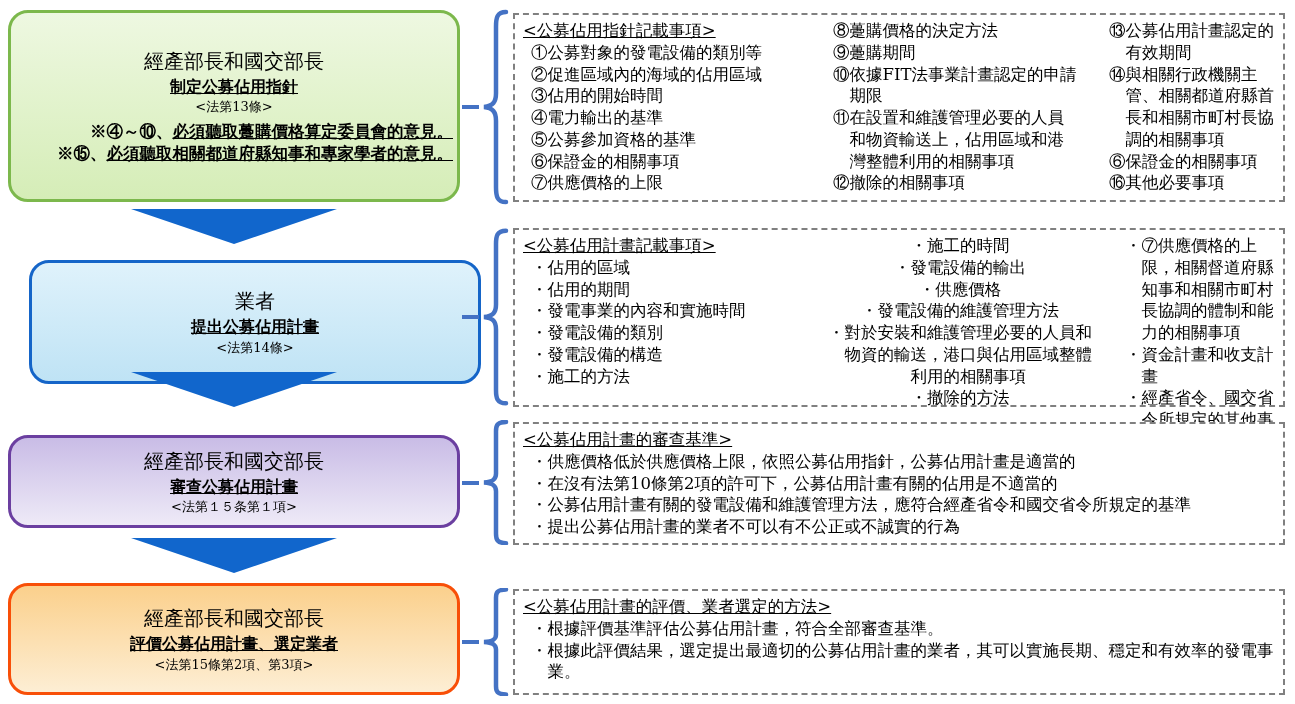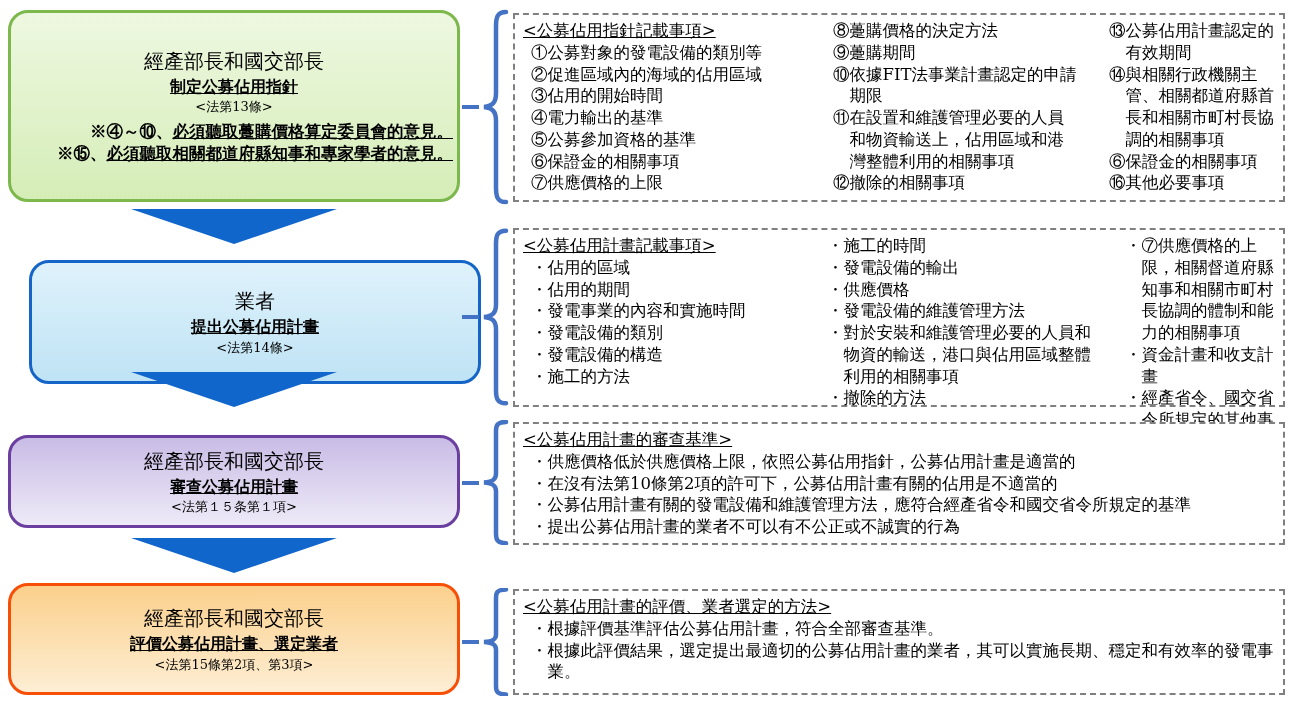--- a/index.html
+++ b/index.html
@@ -33,21 +33,21 @@
   .dashedbox{
     position:absolute;left:513px;width:772px;box-sizing:border-box;
     border:2px dashed #808080;background:#fff;padding:5px 8px 4px 8px;
     font-size:16.5px;line-height:1.32;
   }
   #dA{top:13px;height:189px;} #dB{top:228px;height:179px;}
   #dC{top:422px;height:123px;} #dD{top:589px;height:106px;}
   .dhead{text-decoration:underline;white-space:nowrap;}
   .cols{display:flex;align-items:flex-start;gap:24px;}
   .colA1{width:278px;flex:none;} .colA2{width:252px;flex:none;} .colA3{flex:1;}
-  .colB1{width:272px;flex:none;} .colB2{width:274px;flex:none;} .colB3{flex:1;}
+  .colB1{width:272px;flex:none;} .colB2{width:274px;flex:none;text-align:center;} .colB3{flex:1;}
   .item{text-indent:-1em;padding-left:1em;margin-left:8px;}
   .itemwide{text-indent:-1em;padding-left:1em;margin-left:8px;}
 </style>
 </head>
 <body>
 
 <div id="canvas">
 
   <div class="flowbox" id="b1">
     <div class="actor">經產部長和國交部長</div>

